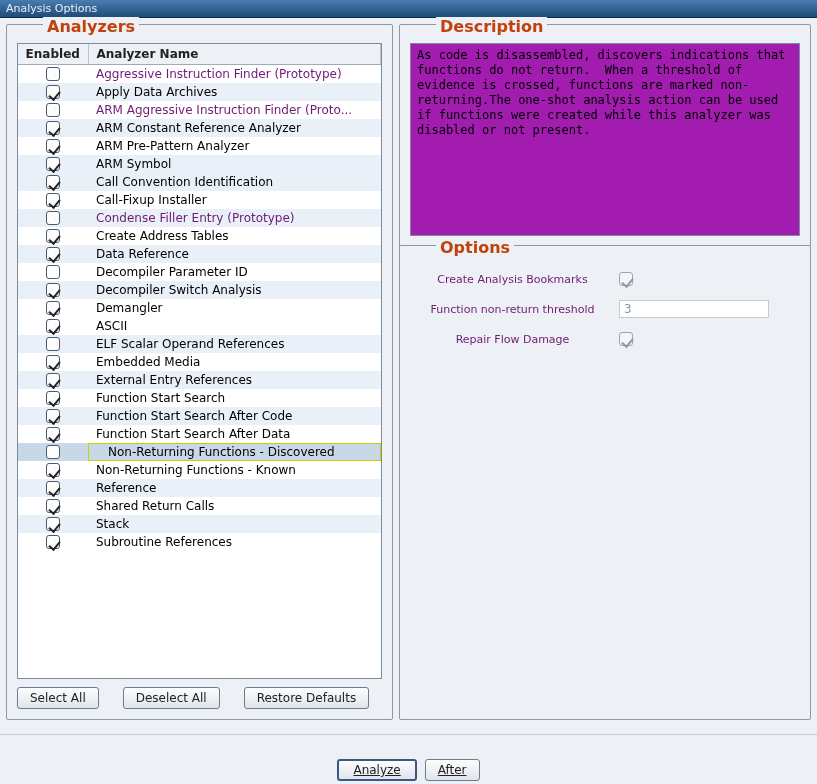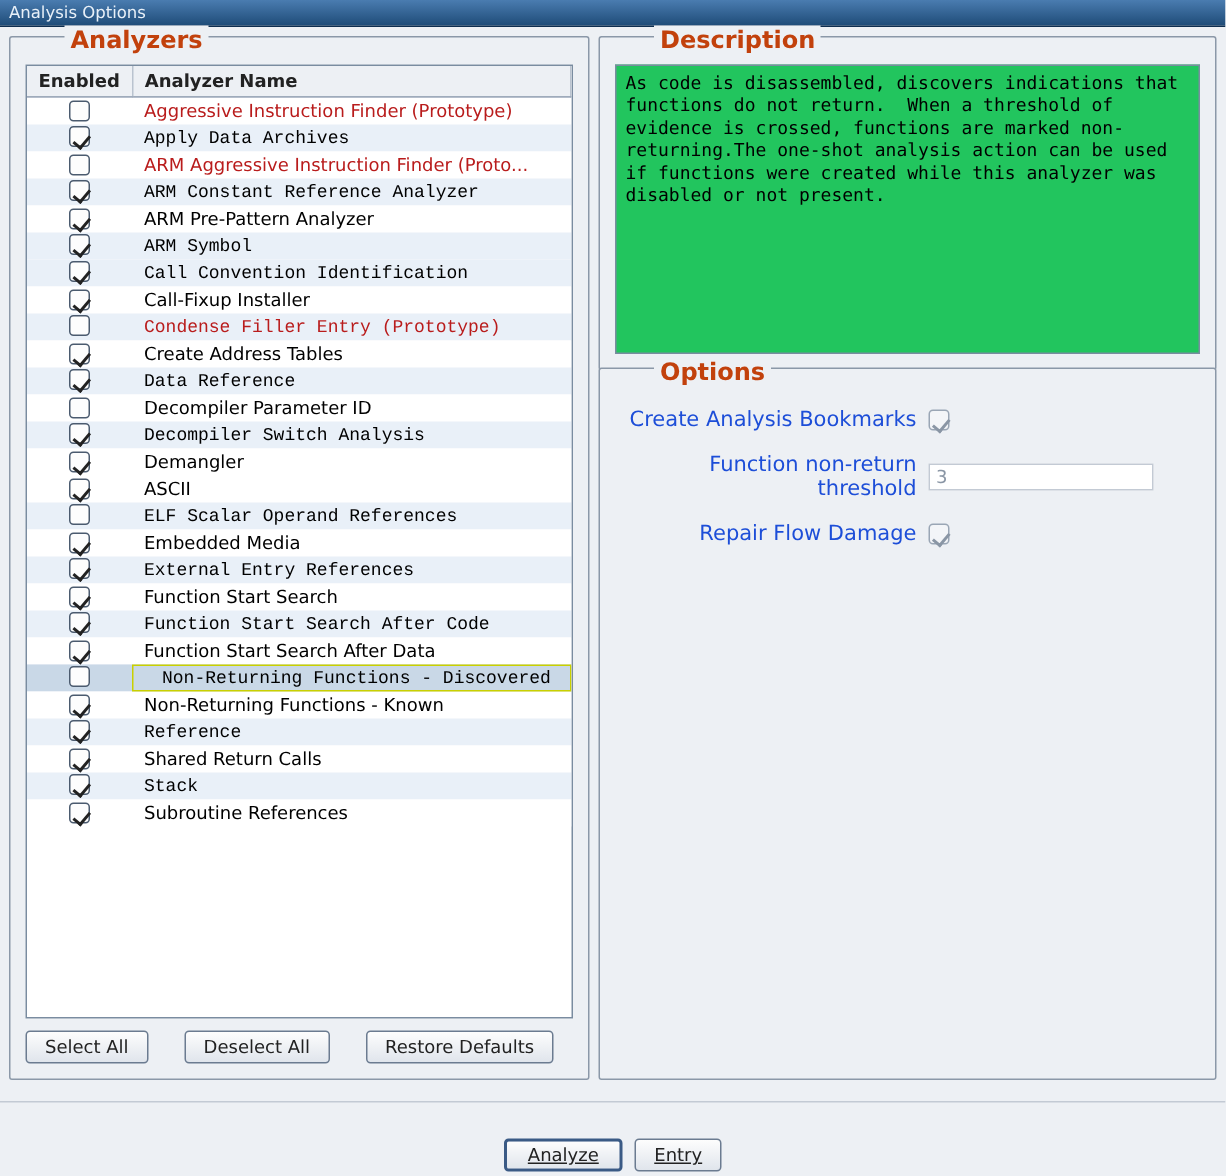--- a/index.html
+++ b/index.html
@@ -57,21 +57,21 @@
   .right-col {
     flex: 1;
     display: flex;
     flex-direction: column;
   }
   .desc-panel {
     height: 223px;
     padding: 18px 10px 10px 10px;
   }
   .desc-text {
-    background: #22c55e;
+    background: #a21caf;
     border: 1px solid #7a8ca0;
     height: 100%;
     padding: 4px 6px;
     font-family: "DejaVu Sans Mono", "Courier New", monospace;
     font-size: 12px;
     line-height: 1.25;
     white-space: pre-wrap;
     overflow: auto;
   }
   .split-grip {
@@ -111,24 +111,24 @@
     color: #222;
   }
   .tbl th:first-child { width: 70px; text-align:center; padding:3px 4px;}
   .tbl td {
     padding: 1px 8px;
     height: 18px;
     vertical-align: middle;
   }
   .tbl td.chk { text-align: center; padding:0; }
   .tbl tbody tr { background: #fff; }
-  .tbl tbody tr.alt { background: #e9f0f8; font-family: Liberation Mono, monospace; }
+  .tbl tbody tr.alt { background: #e9f0f8; }
   .tbl tbody tr.selected td { background: #c9d8e7; }
   .tbl tbody tr.selected td.namecell { outline:1px solid #c9d000; outline-offset:-1px;padding-left:20px;}
-  .proto { color: #b91c1c; }
+  .proto { color: #701a75; }
   .chkbox {
     display:inline-block;
     width:14px;height:14px;
     border:1px solid #4b5b6f;
     border-radius:3px;
     background:#fdfdfd;
     position:relative;
     vertical-align:middle;
   }
   .chkbox.checked::after{
@@ -174,23 +174,23 @@
     padding:2px 14px;
   }
   button.jbtn .ul { text-decoration: underline; }
   .opt-row{
     display:flex;
     align-items:center;
     margin: 8px 0 14px 0;
   }
   .opt-label{
     width:205px;
-    text-align:right;
-    color:#1d4ed8;
-    font-size:14px;
+    text-align:center;
+    color:#701a75;
+    font-size:11px;
     padding-right:8px;
   }
   .opt-ctrl{
     display:flex;align-items:center;
   }
   .opt-input{
     width:150px;
     border:1px solid #c3cad4;
     background:#fff;
     color:#8a96a5;
@@ -378,15 +378,15 @@
           </div>
         </div>
       </div>
     </div>
   </div>
 
   <div class="separator"></div>
 
   <div class="btnrow-center">
     <button class="jbtn default"><span class="ul">Analyze</span></button>
-    <button class="jbtn"><span class="ul">Entry</span></button>
+    <button class="jbtn"><span class="ul">After</span></button>
   </div>
 </div>
 
 </body></html>

